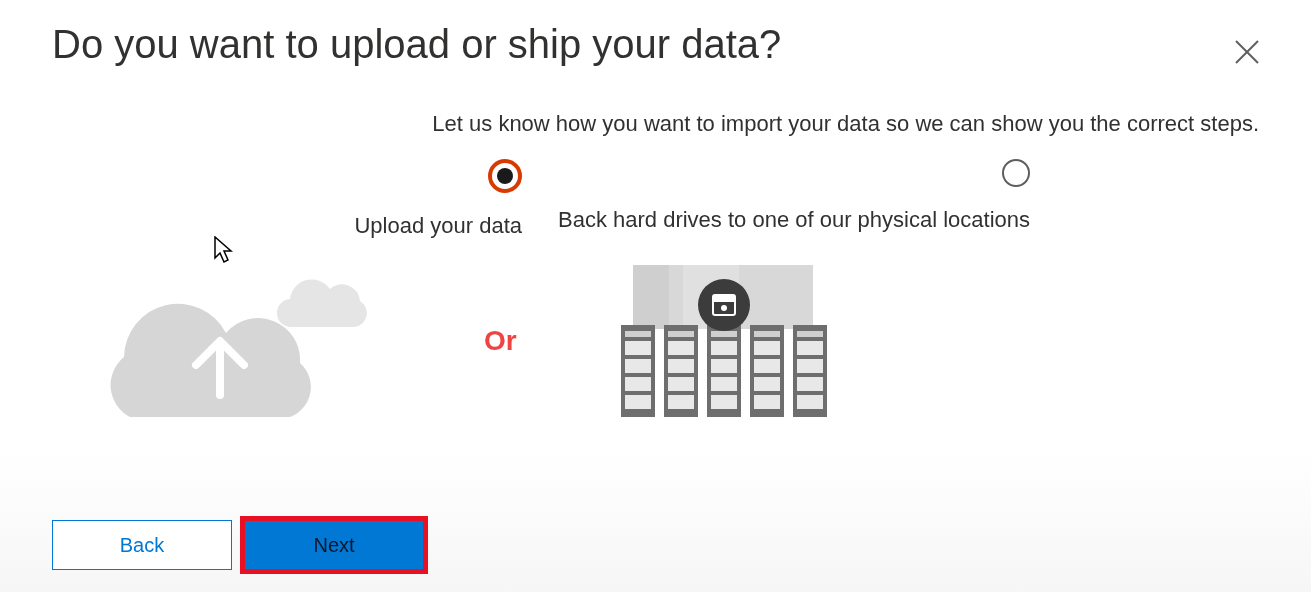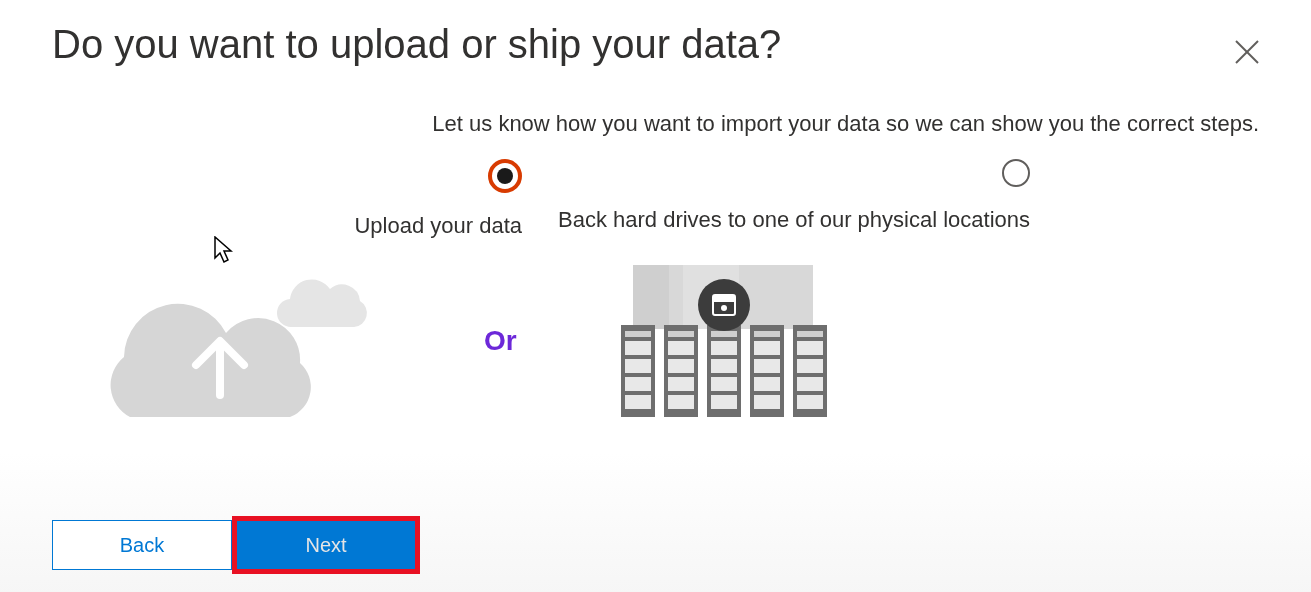--- a/index.html
+++ b/index.html
@@ -91,21 +91,21 @@
       margin-top: 10px;
     }
     .cloud-ill {
       position: relative;
       width: 300px;
       height: 155px;
     }
     .or-text {
       font-size: 28px;
       font-weight: 600;
-      color: #6d28d9;
+      color: #ef4444;
       margin-left: 24px;
       margin-right: 44px;
     }
     .server-ill {
       width: 206px;
       height: 152px;
     }
     .bottom-gradient {
       position: absolute;
       left: 0;
@@ -113,38 +113,38 @@
       bottom: 0;
       height: 140px;
       background: linear-gradient(to bottom, rgba(255,255,255,0), rgba(220,220,220,0.25));
       pointer-events: none;
     }
     .button-row {
       position: absolute;
       bottom: 22px;
       left: 52px;
       display: flex;
-      gap: 4px;
+      gap: 12px;
     }
     .btn {
       height: 50px;
       min-width: 180px;
       border: 1px solid #0078d4;
       background: #ffffff;
       color: #0078d4;
       font-size: 20px;
       cursor: pointer;
       display: inline-flex;
       align-items: center;
       justify-content: center;
       font-family: inherit;
     }
     .btn.primary {
       background: #0078d4;
-      color: #e5e5e5;
+      color: #0f172a;
     }
     .highlight-red {
       outline: 5px solid #e81123;
       outline-offset: -1px;
     }
     .cursor-arrow {
       position: absolute;
       left: 214px;
       top: 236px;
       pointer-events: none;

